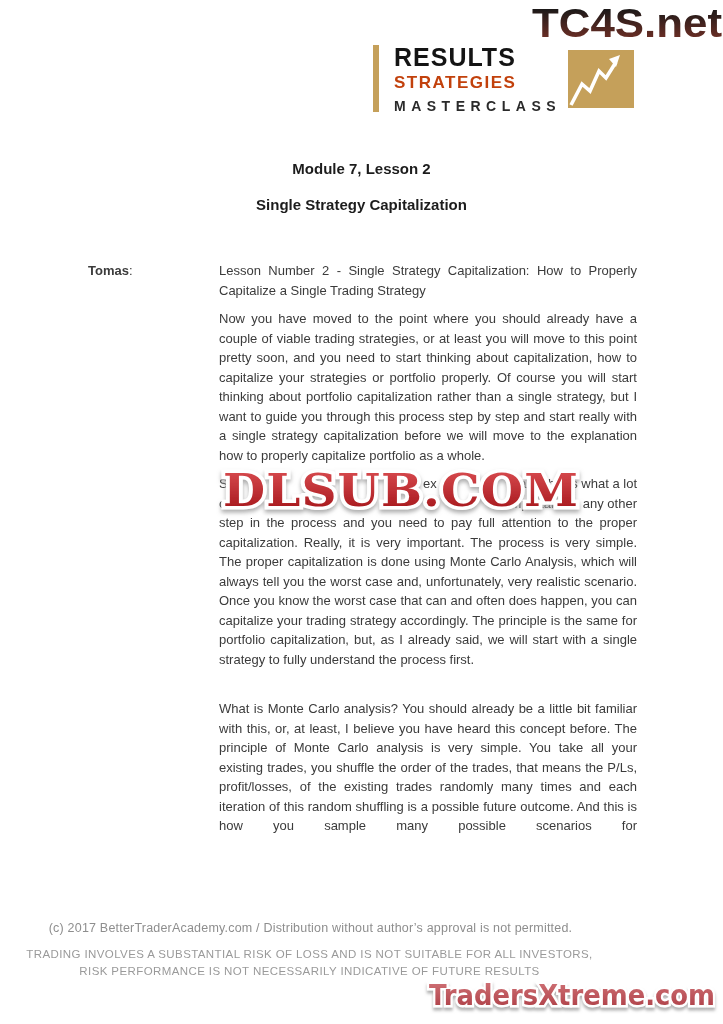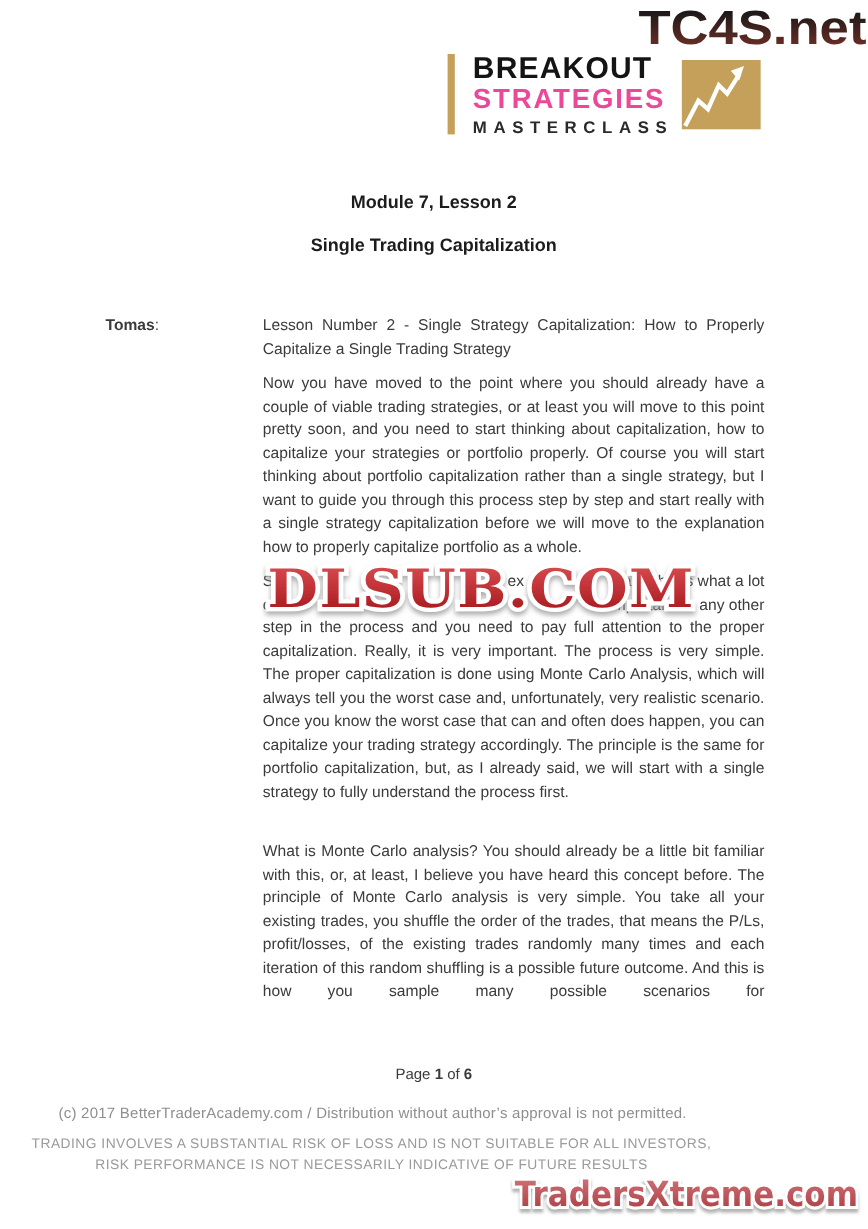--- a/index.html
+++ b/index.html
@@ -7,21 +7,21 @@
   .page { position:relative; width:723px; height:1024px; background:#ffffff; margin:0 auto; overflow:hidden; }
 
   
   .tc4s { position:absolute; left:532px; top:0px; z-index:5; }
 
   
   .logo { position:absolute; left:373px; top:44px; height:72px; }
   .logo-bar { position:absolute; left:0; top:1px; width:6px; height:67px; background:#c5a05a; }
   .logo-text { position:absolute; left:21px; top:0; width:176px; }
   .logo-breakout { font-size:25px; font-weight:bold; letter-spacing:1px; color:#141414; line-height:26px; }
-  .logo-strategies { font-size:23px; font-weight:bold; letter-spacing:1.5px; color:#ec4899; line-height:25px; }
+  .logo-strategies { font-size:17px; font-weight:bold; letter-spacing:1.5px; color:#c2410c; line-height:25px; }
   .logo-masterclass { font-size:14px; font-weight:700; letter-spacing:5.5px; color:#2a2a2a; line-height:18px; margin-top:2px; }
   .logo-icon { position:absolute; left:195px; top:6px; }
 
   
   .title-block { position:absolute; top:160px; left:0; width:723px; text-align:center; color:#1c1c1c; }
   .title-line1 { font-size:15px; font-weight:bold; }
   .title-line2 { font-size:15px; font-weight:bold; margin-top:19px; }
 
   
   .content { position:absolute; left:88px; top:261px; width:550px; color:#3b3b3b; font-size:13px; line-height:19.5px; }
@@ -62,36 +62,36 @@
           <stop offset="1" stop-color="#7d3328"></stop>
         </linearGradient>
       </defs>
       <text x="0" y="37" font-family="'Liberation Sans',sans-serif" font-weight="bold" font-size="40" fill="url(#gTc)" textLength="190" lengthAdjust="spacingAndGlyphs">TC4S.net</text>
     </svg>
   </div>
 
   <div class="logo">
     <div class="logo-bar"></div>
     <div class="logo-text">
-      <div class="logo-breakout">BREAKOUT</div>
+      <div class="logo-breakout">RESULTS</div>
       <div class="logo-strategies">STRATEGIES</div>
       <div class="logo-masterclass">MASTERCLASS</div>
     </div>
     <div class="logo-icon">
       <svg width="66" height="58" viewBox="0 0 66 58">
         <rect width="66" height="58" fill="#c5a05a"></rect>
         <polyline points="3,55 14,34 22,41 31,21 38,28 48,12" fill="none" stroke="#ffffff" stroke-width="3.6"></polyline>
         <polygon points="52,5 41,9 48,17" fill="#ffffff"></polygon>
       </svg>
     </div>
   </div>
 
   <div class="title-block">
     <div class="title-line1">Module 7, Lesson 2</div>
-    <div class="title-line2">Single Trading Capitalization</div>
+    <div class="title-line2">Single Strategy Capitalization</div>
   </div>
 
   <div class="content">
     <div class="speaker"><b>Tomas</b><span>:</span></div>
     <div class="paras">
       <p>Lesson Number 2 - Single Strategy Capitalization: How to Properly Capitalize a Single Trading Strategy</p>
       <p>Now you have moved to the point where you should already have a couple of viable trading strategies, or at least you will move to this point pretty soon, and you need to start thinking about capitalization, how to capitalize your strategies or portfolio properly. Of course you will start thinking about portfolio capitalization rather than a single strategy, but I want to guide you through this process step by step and start really with a single strategy capitalization before we will move to the explanation how to properly capitalize portfolio as a whole.</p>
 
       <div class="obscured-wrap">
         <div class="obscured-lines">
@@ -115,21 +115,20 @@
             </defs>
             <text x="188" y="47" text-anchor="middle" font-family="'DejaVu Serif',serif" font-weight="bold" font-size="44" letter-spacing="1" fill="url(#gDl)" stroke="#ffffff" stroke-width="7" paint-order="stroke" filter="url(#fDl)" textLength="356" lengthAdjust="spacingAndGlyphs">DLSUB.COM</text>
           </svg>
         </div>
       </div>
 
       <p class="cut">What is Monte Carlo analysis? You should already be a little bit familiar with this, or, at least, I believe you have heard this concept before. The principle of Monte Carlo analysis is very simple. You take all your existing trades, you shuffle the order of the trades, that means the P/Ls, profit/losses, of the existing trades randomly many times and each iteration of this random shuffling is a possible future outcome. And this is how you sample many possible scenarios for</p>
     </div>
   </div>
 
-  <div class="page-num"><span>Page </span><b>1</b><span> of </span><b>6</b></div>
 
   <div class="copyright">(c) 2017 BetterTraderAcademy.com / Distribution without author’s approval is not permitted.</div>
 
   <div class="disclaimer">
     <div>TRADING INVOLVES A SUBSTANTIAL RISK OF LOSS AND IS NOT SUITABLE FOR ALL INVESTORS,</div>
     <div>RISK PERFORMANCE IS NOT NECESSARILY INDICATIVE OF FUTURE RESULTS</div>
   </div>
 
   <div class="traders">
     <svg width="302" height="48" viewBox="0 0 302 48">

